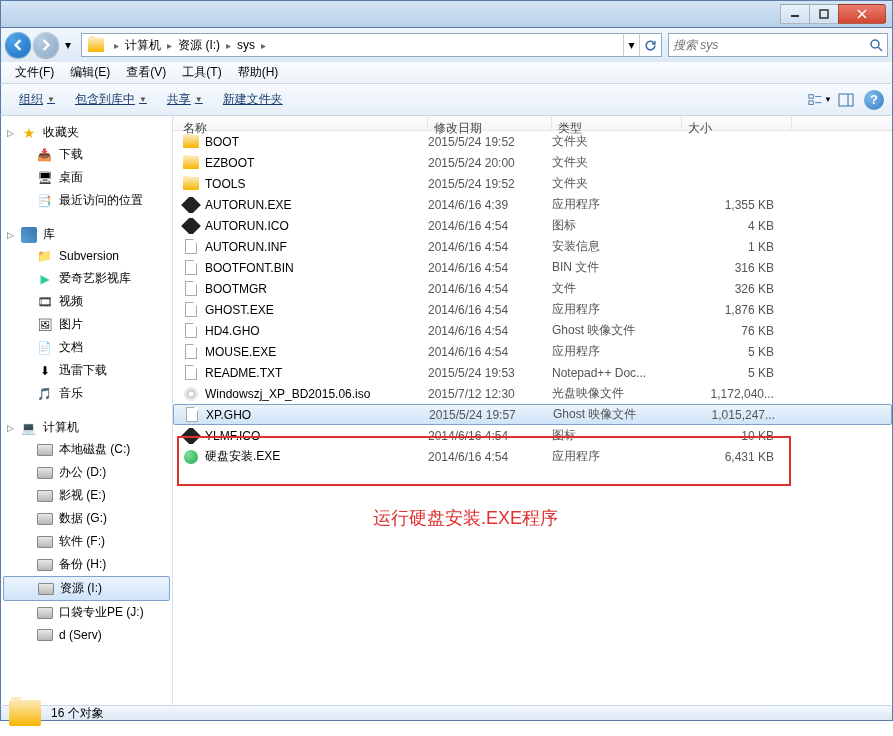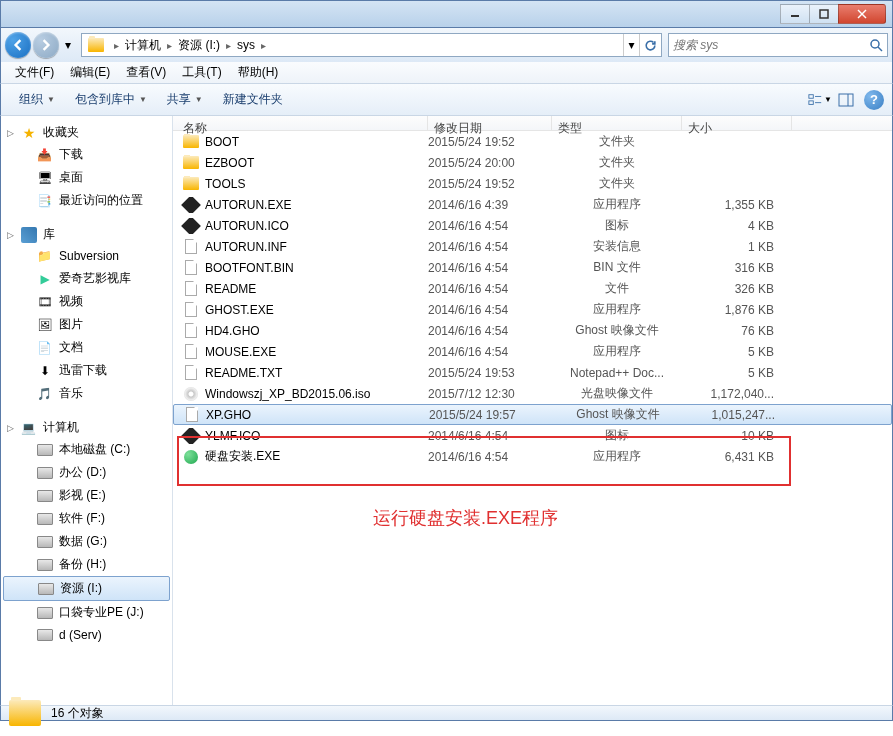--- a/index.html
+++ b/index.html
@@ -30,21 +30,21 @@
 .searchbox { width:220px; height:24px; background:#fff; border:1px solid #8fa8c2; display:flex; align-items:center; padding: 0 4px; }
 .searchbox input { border:none; outline:none; flex:1; font-style:italic; color:#888; }
 .search-ico { width:14px; height:14px; }
 
 
 .menubar { height:22px; background: linear-gradient(to bottom,#fafcfe,#eef3f9); display:flex; align-items:center; padding: 0 6px; border-left:1px solid #5a7ba8; border-right:1px solid #5a7ba8; border-bottom:1px solid #c9d6e5;}
 .menu-item { padding: 16px 8px; cursor:pointer; }
 
 
 .toolbar { height:32px; background: linear-gradient(to bottom,#f8fbfe,#e5eef8); display:flex; align-items:center; padding: 0 8px; border-left:1px solid #5a7ba8; border-right:1px solid #5a7ba8; border-bottom:1px solid #c9d6e5; }
-.tool-btn { padding: 4px 10px; cursor:pointer; display:flex; align-items:center; color:#1a3e6e; }
+.tool-btn { padding: 4px 10px; cursor:pointer; display:flex; align-items:center; color:#1a3e6e;text-decoration:underline; }
 .tool-drop { font-size:8px; margin-left:4px; color:#555; }
 .tool-spacer { flex:1; }
 .view-btn { width:24px; height:24px; display:flex; align-items:center; justify-content:center; cursor:pointer; margin-left:2px; }
 .help-btn { width:20px; height:20px; border-radius:50%; background: radial-gradient(circle at 30% 30%,#7fb8ec,#3a7fc4); color:#fff; display:flex; align-items:center; justify-content:center; cursor:pointer; margin-left:6px; font-weight:bold; font-size:13px;}
 
 
 .main { display:flex; height: 589px; border-left:1px solid #5a7ba8; border-right:1px solid #5a7ba8; }
 .sidebar { width:172px; background:#fff; border-right:1px solid #d9e2ec; overflow-y:auto; padding: 6px 0 0 0; position:relative;}
 .sidebar::-webkit-scrollbar { width:17px; }
 .sidebar::-webkit-scrollbar-track { background:#f0f0f0; }
@@ -69,21 +69,21 @@
 .col-type { width:130px; }
 .col-size { width:110px; text-align:left;}
 .rows { flex:1; overflow-y:auto; position:relative;}
 .rows::-webkit-scrollbar { width:17px; }
 .rows::-webkit-scrollbar-track { background:#f0f0f0; }
 .rows::-webkit-scrollbar-thumb { background:#c4cdd6; border:1px solid #a8b4c0;}
 .row { display:flex; height:21px; align-items:center; cursor:pointer; }
 .row.sel { background: linear-gradient(to bottom,#ebf4fd,#cfe4f8); border:1px solid #7da2ce; border-radius:2px;}
 .cell-name { width:255px; display:flex; align-items:center; padding-left:10px; overflow:hidden; white-space:nowrap;}
 .cell-date { width:124px; color:#555; }
-.cell-type { width:130px; color:#555; overflow:hidden; white-space:nowrap; text-overflow:ellipsis;text-align:center;}
+.cell-type { width:130px; color:#555; overflow:hidden; white-space:nowrap; text-overflow:ellipsis;}
 .cell-size { width:100px; color:#555; text-align:right; padding-right:8px;}
 .file-ico { width:16px; height:16px; margin-right:6px; display:flex; align-items:center; justify-content:center; flex-shrink:0;}
 .fi-folder { width:16px; height:13px; background: linear-gradient(to bottom, #fceabb, #f8b500); border-radius:1px; position:relative;}
 .fi-folder::before { content:""; position:absolute; top:-2px; left:1px; width:6px; height:3px; background:#fceabb; border-radius:1px 1px 0 0;}
 .fi-exe-dark { width:14px; height:14px; background:#222; transform:rotate(45deg); }
 .fi-ico { width:14px; height:14px; background:#222; transform:rotate(45deg);}
 .fi-file { width:12px; height:15px; background:#fff; border:1px solid #aaa; position:relative;}
 .fi-file::before { content:""; position:absolute; right:-1px; top:-1px; border-style:solid; border-width:0 4px 4px 0; border-color:transparent #fff transparent transparent;}
 .fi-disc { width:14px; height:14px; border-radius:50%; background: radial-gradient(circle,#fff 20%,#c8c8c8 30%,#eee 60%,#bbb);}
 .fi-green { width:14px; height:14px; border-radius:50%; background: radial-gradient(circle at 30% 30%,#7de09a,#1fa84f);}
@@ -282,27 +282,27 @@
       <div class="sb-item">
           <span class="ico">
             <span class="ico-drive"></span>
           </span>
           <span>影视 (E:)</span>
         </div>
       <div class="sb-item">
           <span class="ico">
             <span class="ico-drive"></span>
           </span>
+          <span>数据 (G:)</span>
+        </div>
+      <div class="sb-item">
+          <span class="ico">
+            <span class="ico-drive"></span>
+          </span>
           <span>软件 (F:)</span>
-        </div>
-      <div class="sb-item">
-          <span class="ico">
-            <span class="ico-drive"></span>
-          </span>
-          <span>数据 (G:)</span>
         </div>
       <div class="sb-item">
           <span class="ico">
             <span class="ico-drive"></span>
           </span>
           <span>备份 (H:)</span>
         </div>
       <div class="sb-item selected">
           <span class="ico">
             <span class="ico-drive"></span>
@@ -407,21 +407,21 @@
           </div>
           <div class="cell-date">2014/6/16 4:54</div>
           <div class="cell-type">BIN 文件</div>
           <div class="cell-size">316 KB</div>
         </div>
         <div class="row">
           <div class="cell-name">
             <span class="file-ico">
               <span class="fi-file"></span>
             </span>
-            <span>README</span>
+            <span>BOOTMGR</span>
           </div>
           <div class="cell-date">2014/6/16 4:54</div>
           <div class="cell-type">文件</div>
           <div class="cell-size">326 KB</div>
         </div>
         <div class="row">
           <div class="cell-name">
             <span class="file-ico">
               <span class="fi-file"></span>
             </span>

